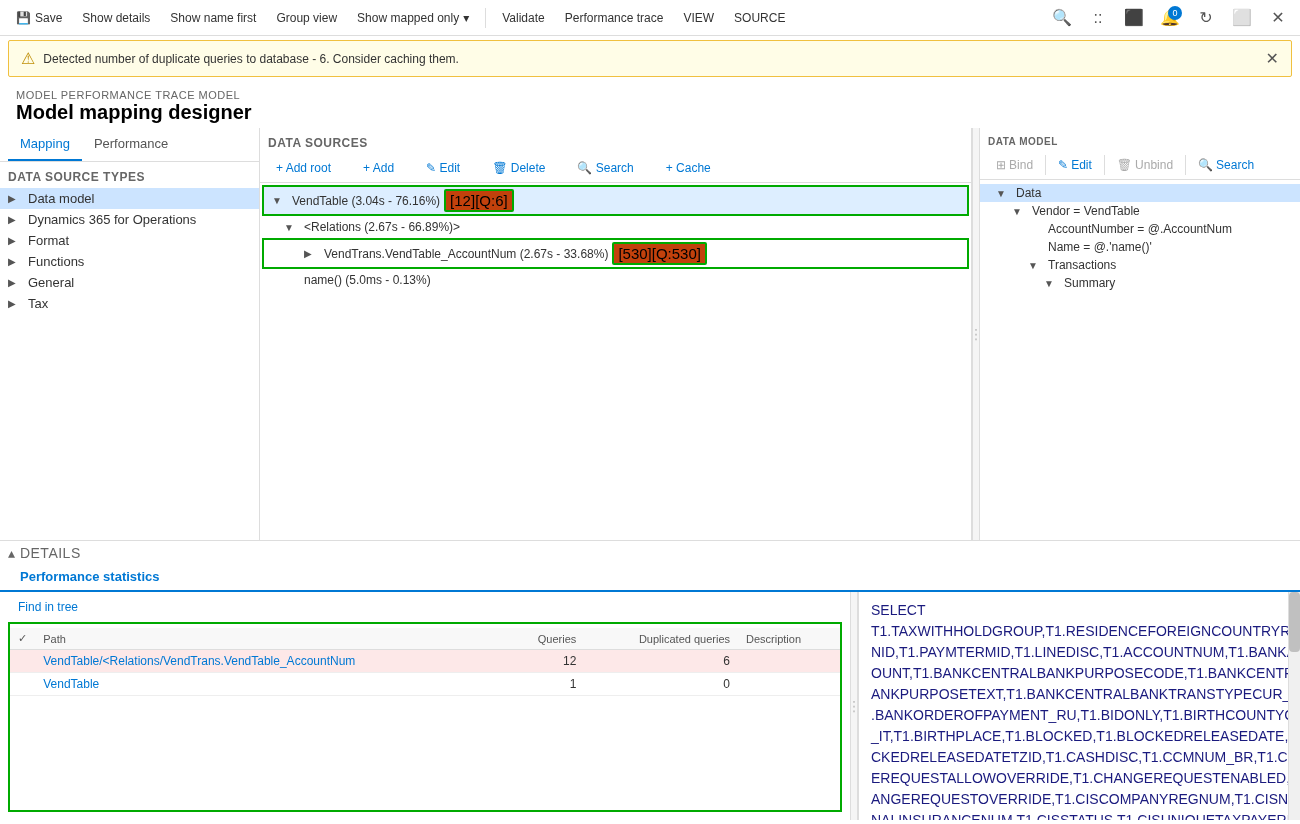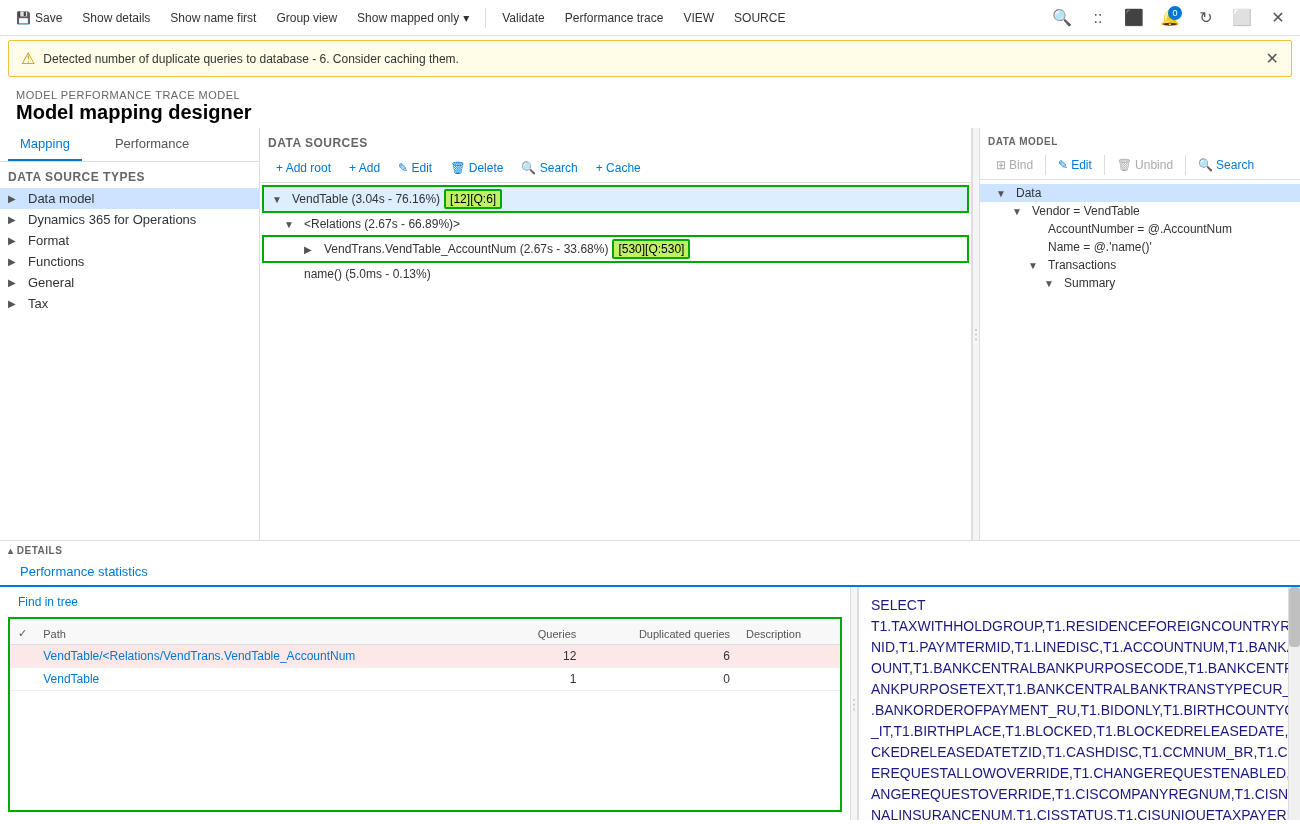--- a/index.html
+++ b/index.html
@@ -37,55 +37,55 @@
     }
 
     
     .page-header { padding: 8px 16px 4px 16px; }
     .page-subtitle { font-size: 11px; color: #666; text-transform: uppercase; letter-spacing: 0.5px; }
     .page-title { font-size: 20px; font-weight: 600; color: #000; }
 
     
     .left-panel { width: 260px; border-right: 1px solid #ddd; display: flex; flex-direction: column; }
     
-    .tab-bar { display: flex; border-bottom: 1px solid #ddd; padding: 0 8px; gap: 21px; }
+    .tab-bar { display: flex; border-bottom: 1px solid #ddd; padding: 0 8px; }
     .tab { padding: 8px 12px; cursor: pointer; font-size: 13px; color: #555; border-bottom: 2px solid transparent; }
     .tab.active { color: #0078d4; border-bottom: 2px solid #0078d4; font-weight: 500; }
 
     .section-label { font-size: 12px; color: #666; font-weight: 700; text-transform: uppercase; padding: 8px 8px 4px 8px; letter-spacing: 0.5px; }
 
     .tree-item {
       display: flex; align-items: center; padding: 3px 8px;
       cursor: pointer; gap: 4px; font-size: 13px;
     }
     .tree-item.selected { background: #cce4ff; }
     .tree-arrow { width: 16px; font-size: 10px; color: #555; flex-shrink: 0; }
 
     
     .middle-panel { flex: 1; display: flex; flex-direction: column; border-right: 1px solid #ddd; }
 
     .datasource-toolbar {
-      display: flex; align-items: flex-end; padding: 4px 8px; gap: 2px;
+      display: flex; align-items: flex-end; padding: 4px 8px; gap: 16px;
       border-bottom: 1px solid #ddd;
     }
     .ds-btn {
       display: flex; align-items: center; gap: 3px;
       padding: 3px 8px; cursor: pointer; font-size: 12px;
       color: #0078d4; background: none; border: none; white-space: nowrap;
     }
 
     .ds-tree-item {
       display: flex; align-items: center; padding: 2px 8px;
       gap: 4px; font-size: 12px; cursor: pointer;
     }
     .ds-tree-item.selected { background: #ddeeff; }
 
     .badge-green {
-      background: #bef264; border: 2px solid #00aa00; color: #000;
-      padding: 1px 4px; font-size: 12px; border-radius: 2px; white-space: nowrap;
+      background: #c2410c; border: 2px solid #00aa00; color: #000;
+      padding: 1px 4px; font-size: 15px; border-radius: 2px; white-space: nowrap;
     }
 
     .drag-handle {
       width: 8px; background: #f5f5f5; border-left: 1px solid #ddd; border-right: 1px solid #ddd;
       cursor: col-resize; display: flex; align-items: center; justify-content: center;
       flex-shrink: 0;
     }
     .drag-handle::after { content: '⋮'; color: #bbb; font-size: 14px; }
 
     
@@ -111,26 +111,26 @@
     .dm-item.selected { background: #cce4ff; }
     .dm-arrow { width: 16px; font-size: 10px; color: #555; flex-shrink: 0; }
 
     
     .bottom-panel { 
       border-top: 1px solid #ddd; 
       height: 280px;
       display: flex; flex-direction: column;
     }
     .bottom-header { 
-      font-size: 10px; color: #666; font-weight: 700; text-transform: uppercase;
+      font-size: 14px; color: #666; font-weight: 400; text-transform: uppercase;
       padding: 4px 8px 2px 8px; letter-spacing: 0.5px;
     }
     .bottom-tab-bar { display: flex; border-bottom: 2px solid #0078d4; padding: 0 8px; }
     .bottom-tab { padding: 6px 12px; cursor: pointer; font-size: 13px; color: #555; }
-    .bottom-tab.active { color: #0078d4; font-weight: 400; border-bottom: 2px solid #0078d4; margin-bottom: -2px; }
+    .bottom-tab.active { color: #0078d4; font-weight: 700; border-bottom: 2px solid #0078d4; margin-bottom: -2px; }
 
     .bottom-content { display: flex; flex: 1; overflow: hidden; }
     .bottom-left { flex: 1; display: flex; flex-direction: column; padding: 4px 8px; overflow: hidden; }
     .find-in-tree { color: #0078d4; cursor: pointer; font-size: 12px; padding: 4px 0; margin-left: 10px; }
 
     .perf-table { width: 100%; border-collapse: collapse; font-size: 12px; margin-top: 4px; }
     .perf-table th {
       text-align: left; padding: 4px 8px; border-bottom: 1px solid #ddd;
       background: #f8f8f8; font-weight: 500; color: #555; font-size: 11px;
     }

